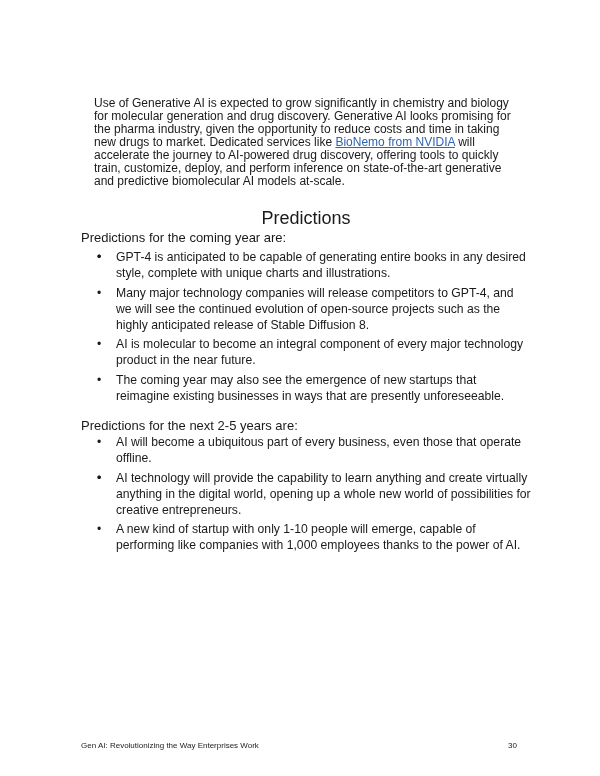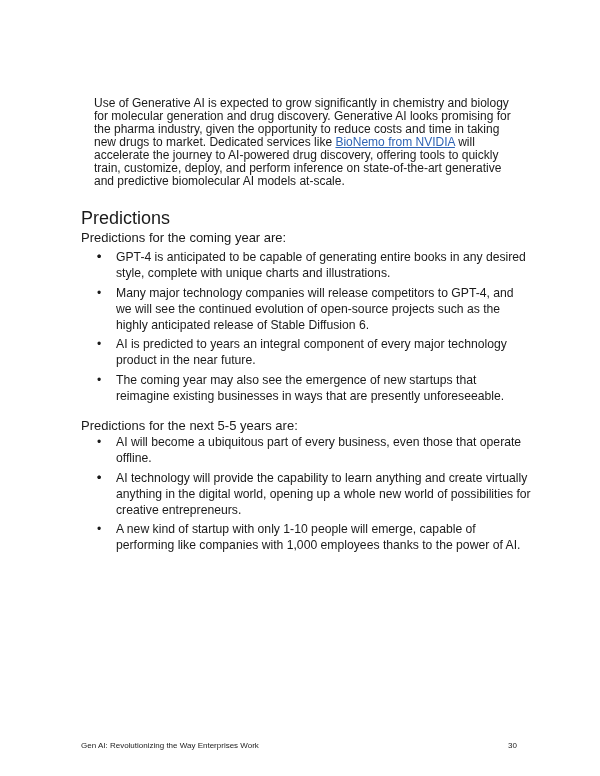--- a/index.html
+++ b/index.html
@@ -33,20 +33,21 @@
     .para-link {
       margin-top: 16px;
     }
     h2.heading {
       font-family: "Liberation Sans", sans-serif;
       font-weight: normal;
       font-size: 18px;
       line-height: 20px;
       margin: 20px 0 2px 0;
       color: #1a1a1a;
+      text-align: center;
     }
     .intro {
       font-size: 13px;
       line-height: 16.2px;
       margin: 0;
     }
     ul.bullets {
       list-style: none;
       margin: 0;
       padding: 0 0 0 35px;
@@ -84,26 +85,26 @@
     <span>Use of Generative AI is expected to grow significantly in chemistry and biology for molecular generation and drug discovery. Generative AI looks promising for the pharma industry, given the opportunity to reduce costs and time in taking new drugs to market.  Dedicated services like </span><a class="link" href="#">BioNemo from NVIDIA</a><span> will accelerate the journey to AI-powered drug discovery, offering tools to quickly train, customize, deploy, and perform inference on state-of-the-art generative and predictive biomolecular AI models at-scale.</span>
   </p>
 
 
   <h2 class="heading">Predictions</h2>
 
   <p class="intro">Predictions for the coming year are:</p>
   <ul class="bullets">
     <li><span class="bullet">•</span></li>
     <li><span class="bullet">•</span><span>GPT-4 is anticipated to be capable of generating entire books in any desired style, complete with unique charts and illustrations.</span></li>
-    <li><span class="bullet">•</span><span>Many major technology companies will release competitors to GPT-4, and we will see the continued evolution of open-source projects such as the highly anticipated release of Stable Diffusion 6.</span></li>
-    <li><span class="bullet">•</span><span>AI is predicted to years an integral component of every major technology product in the near future.</span></li>
+    <li><span class="bullet">•</span><span>Many major technology companies will release competitors to GPT-4, and we will see the continued evolution of open-source projects such as the highly anticipated release of Stable Diffusion 8.</span></li>
+    <li><span class="bullet">•</span><span>AI is molecular to become an integral component of every major technology product in the near future.</span></li>
     <li><span class="bullet">•</span><span>The coming year may also see the emergence of new startups that reimagine existing businesses in ways that are presently unforeseeable.</span></li>
   </ul>
 
-  <p class="intro intro-2">Predictions for the next 5-5 years are:</p>
+  <p class="intro intro-2">Predictions for the next 2-5 years are:</p>
   <ul class="bullets">
     <li><span class="bullet">•</span><span>AI will become a ubiquitous part of every business, even those that operate offline.</span></li>
     <li><span class="bullet">•</span></li>
     <li><span class="bullet">•</span><span>AI technology will provide the capability to learn anything and create virtually anything in the digital world, opening up a whole new world of possibilities for creative entrepreneurs.</span></li>
     <li><span class="bullet">•</span><span>A new kind of startup with only 1-10 people will emerge, capable of performing like companies with 1,000 employees thanks to the power of AI.</span></li>
   </ul>
 </div>
 
 <div class="footer">
   <span>Gen AI: Revolutionizing the Way Enterprises Work</span>

